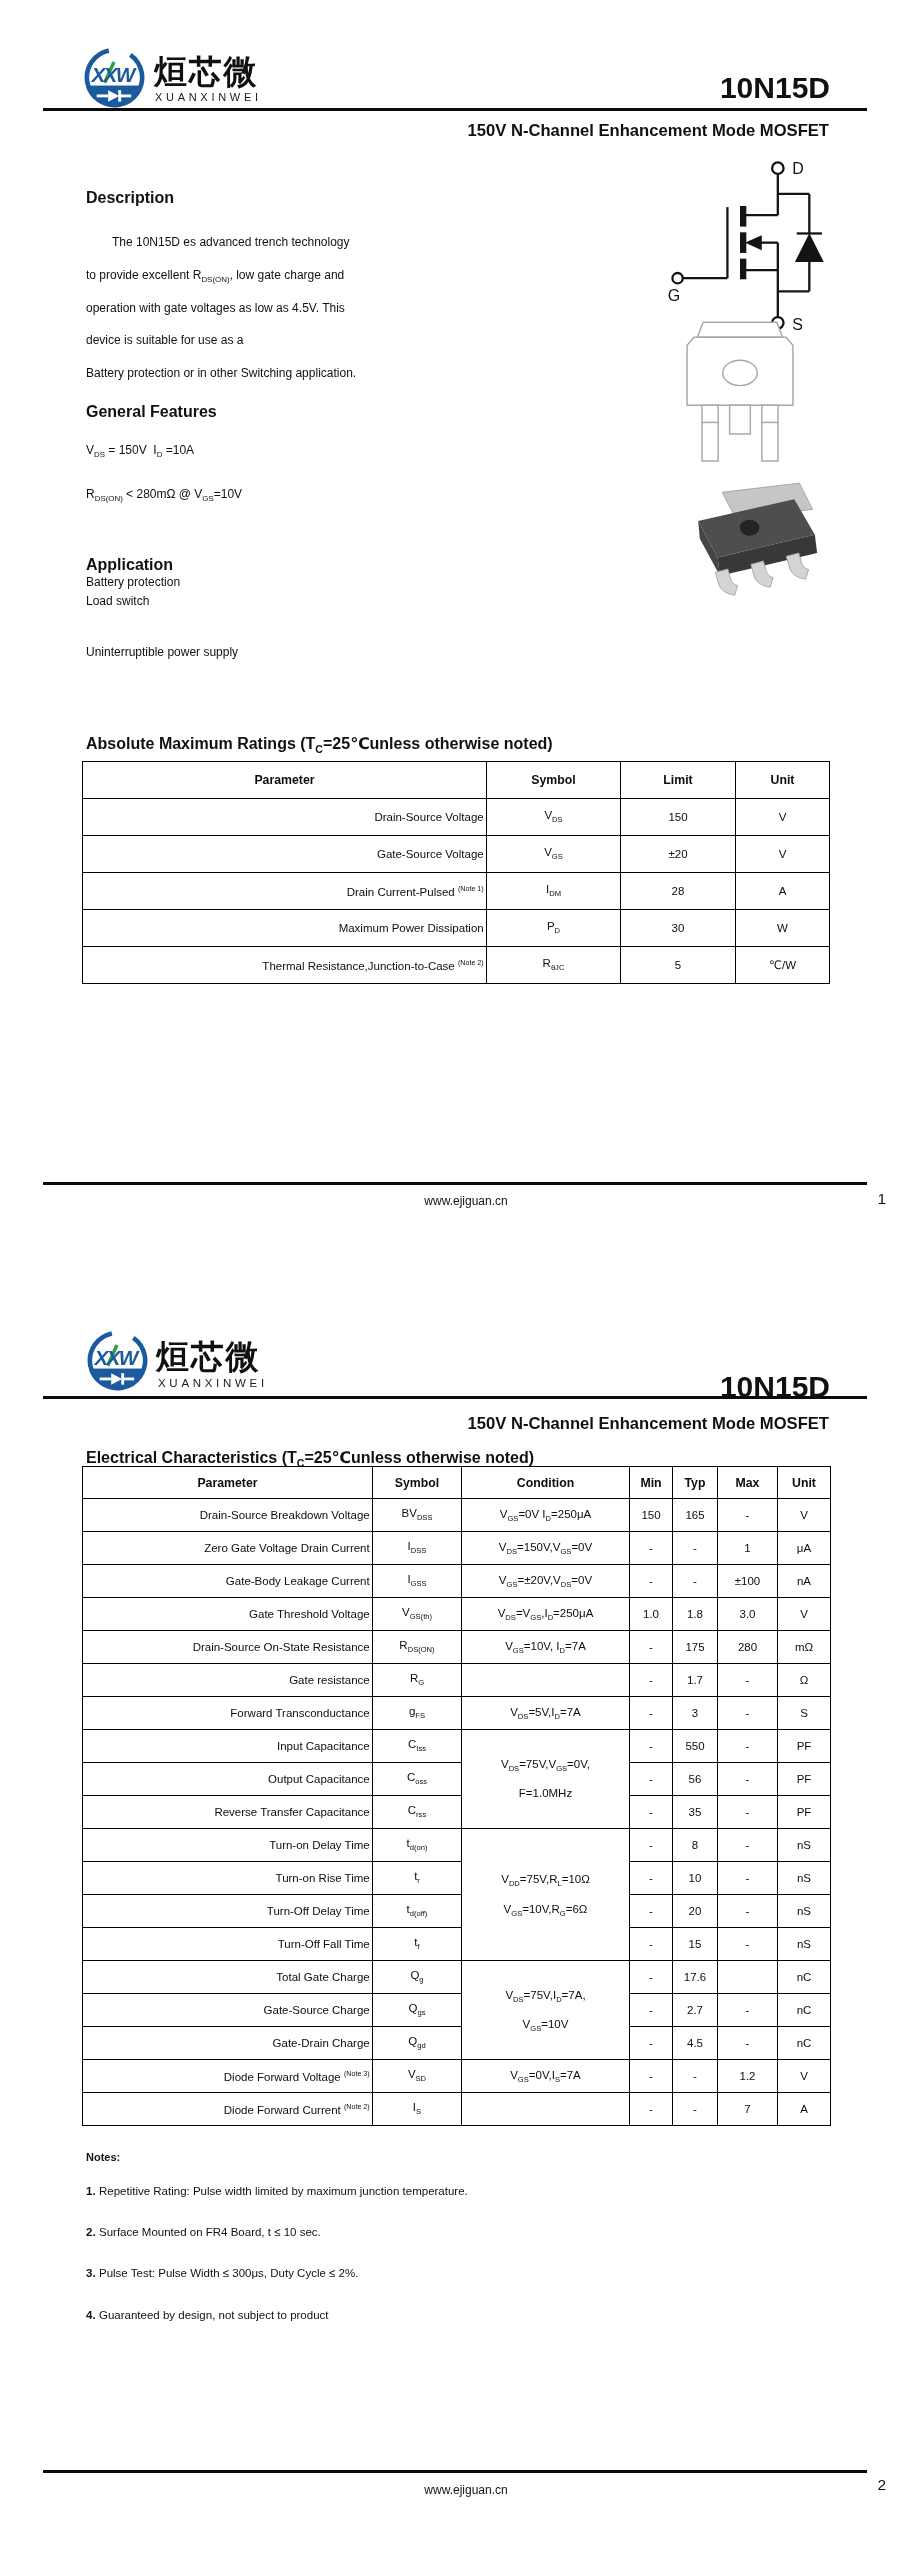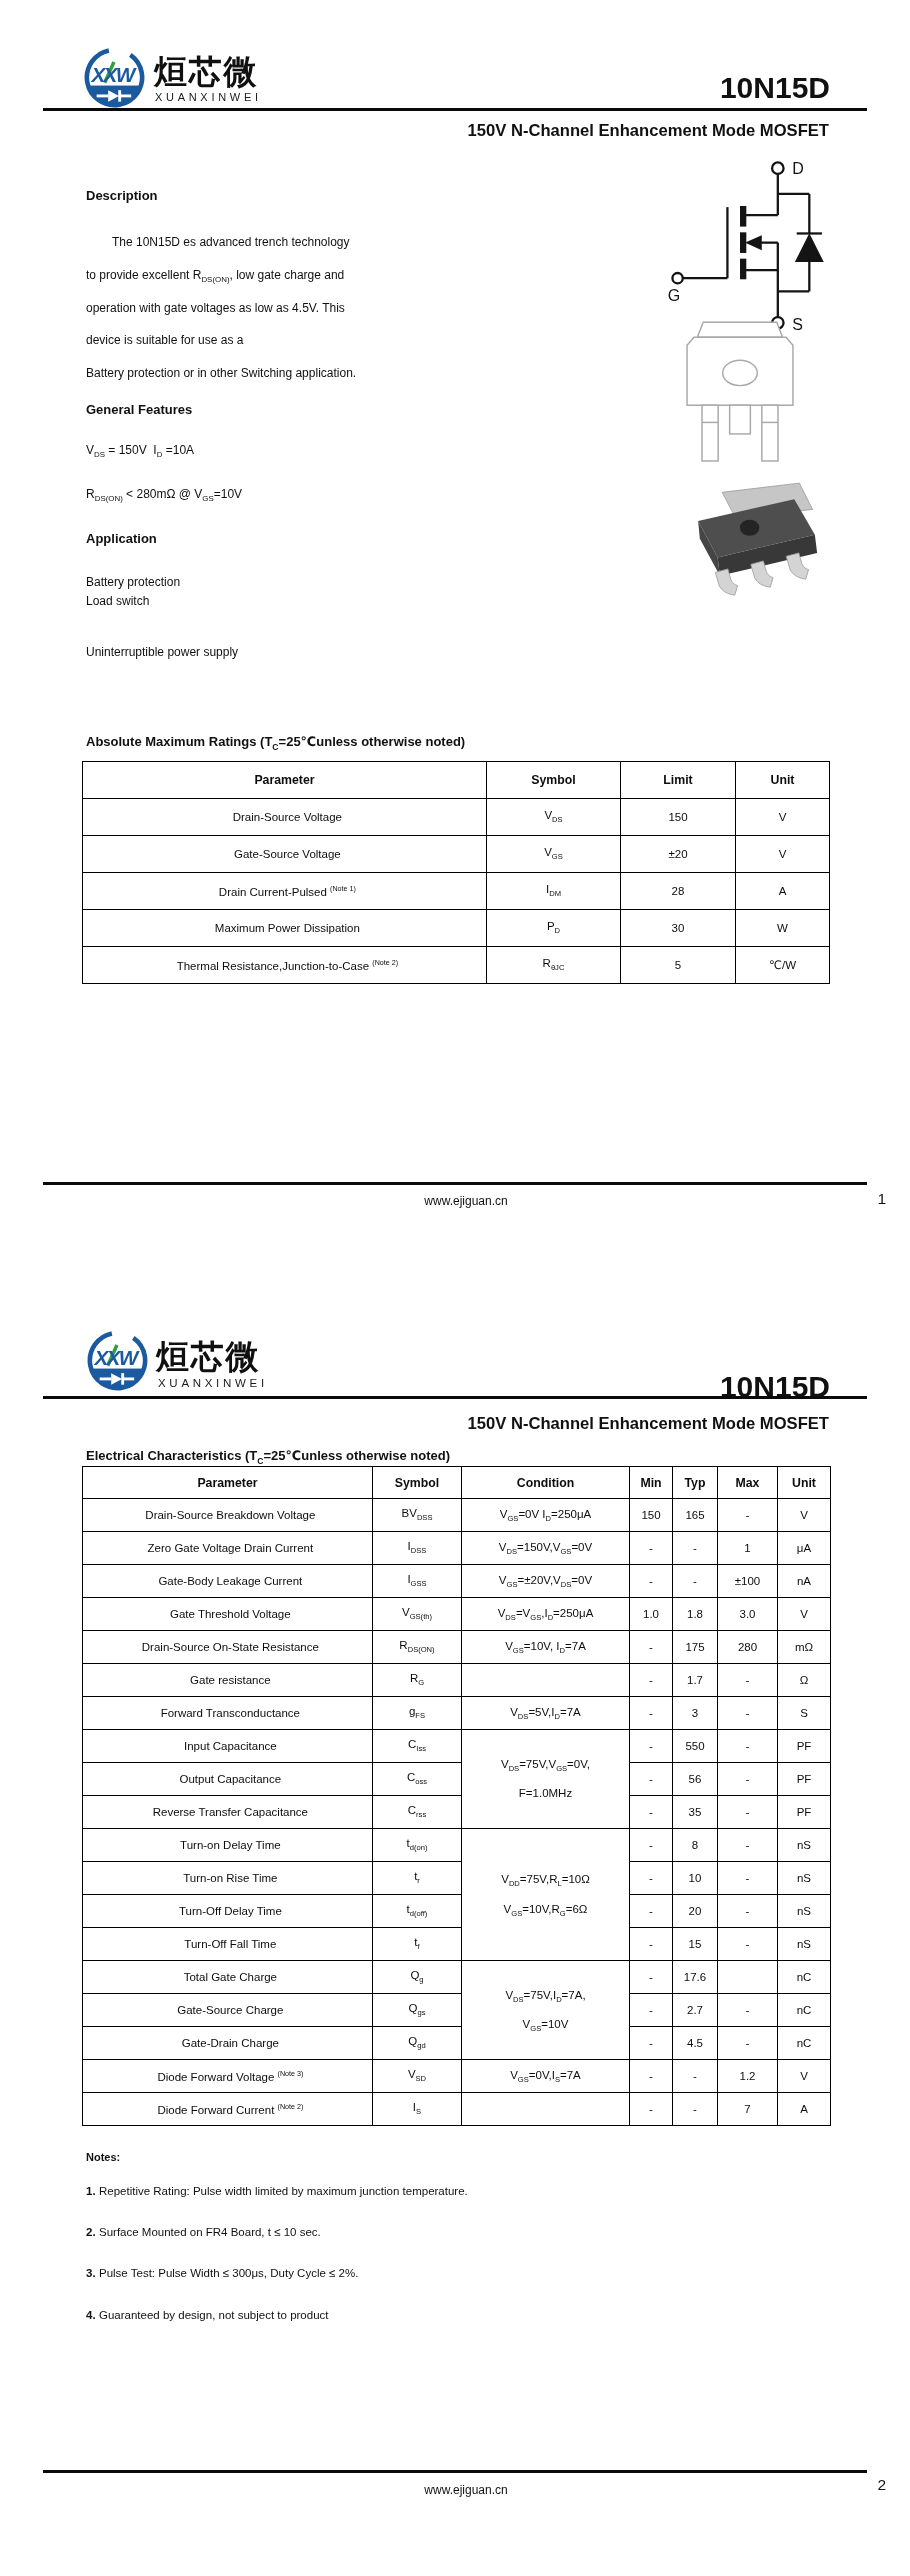--- a/index.html
+++ b/index.html
@@ -5,29 +5,29 @@
   html,body{margin:0;padding:0;background:#fff;}
   .sheet{position:relative;width:910px;height:2576px;background:#fff;
          font-family:"Liberation Sans","DejaVu Sans",sans-serif;color:#111;overflow:hidden;padding-left:40px;}
   .abs{position:absolute;}
   .page{position:absolute;left:0;width:910px;height:1288px;}
   .cjk{font-size:33px;font-weight:bold;letter-spacing:1.7px;color:#101010;line-height:1;}
   .latin{font-size:11px;letter-spacing:3.7px;color:#1c1c1c;line-height:1;}
   .part-title{font-size:30px;font-weight:bold;letter-spacing:0;text-align:right;line-height:1;}
   .rule{background:#0a0a0a;height:3.4px;}
   .subtitle{font-size:16.6px;font-weight:bold;text-align:right;line-height:1.1;}
-  .h-sec{font-size:13px;font-weight:bold;line-height:1.1;}
+  .h-sec{font-size:16px;font-weight:bold;line-height:1.1;}
   .body-line{font-size:12px;line-height:1.25;white-space:pre-wrap;}
   .dtable{border-collapse:collapse;table-layout:fixed;background:#fff;border:1.7px solid #000;}
   .dtable th,.dtable td{border-left:1.1px solid #000;border-right:1.1px solid #000;
     border-top:1.7px solid #000;border-bottom:1.7px solid #000;
     text-align:center;vertical-align:middle;font-size:11.5px;color:#0d0d0d;
     padding:1.1px 2.3px;overflow:hidden;}
   .dtable th{font-size:12.3px;font-weight:bold;}
-  .dtable td.p{text-align:center;padding-left:8px;}
+  .dtable td.p{text-align:right;padding-left:8px;}
   .dtable td.cond{line-height:2.5;}
   sub{font-size:66%;}
   sup{font-size:62%;}
   .note-line{font-size:11.5px;line-height:1.2;}
   .note-line b{margin-right:3.4px;}
   .footer-url{font-size:12px;text-align:center;}
   .pagenum{font-size:15.5px;}
 </style>
 </head>
 <body>
@@ -62,21 +62,21 @@
     <div class="abs body-line" style="left:112px;top:235px">The 10N15D es advanced trench technology</div>
     <div class="abs body-line" style="left:86px;top:268px">to provide excellent R<sub>DS(ON)</sub>, low gate charge and</div>
     <div class="abs body-line" style="left:86px;top:301px">operation with gate voltages as low as 4.5V. This</div>
     <div class="abs body-line" style="left:86px;top:333px">device is suitable for use as a</div>
     <div class="abs body-line" style="left:86px;top:366px">Battery protection or in other Switching application.</div>
 
     <div class="abs h-sec" style="left:86px;top:403px">General Features</div>
     <div class="abs body-line" style="left:86px;top:443px">V<sub>DS</sub> = 150V  I<sub>D</sub> =10A</div>
     <div class="abs body-line" style="left:86px;top:487px">R<sub>DS(ON)</sub> &lt; 280mΩ @ V<sub>GS</sub>=10V</div>
 
-    <div class="abs h-sec" style="left:86px;top:532px">Application</div>
+    <div class="abs h-sec" style="left:86px;top:556px">Application</div>
     <div class="abs body-line" style="left:86px;top:575px">Battery protection</div>
     <div class="abs body-line" style="left:86px;top:594px">Load switch</div>
     <div class="abs body-line" style="left:86px;top:645px">Uninterruptible power supply</div>
 
     <svg class="abs" style="left:663px;top:151px" width="201" height="189" viewBox="0 0 350 330">
       <g stroke="#141414" stroke-width="4" fill="none">
         <circle cx="200" cy="30" r="10" fill="#fff"></circle>
         <line x1="200" y1="40" x2="200" y2="112"></line>
         <line x1="143" y1="112" x2="200" y2="112"></line>
         <rect x="136" y="98" width="7" height="32" fill="#141414"></rect>

